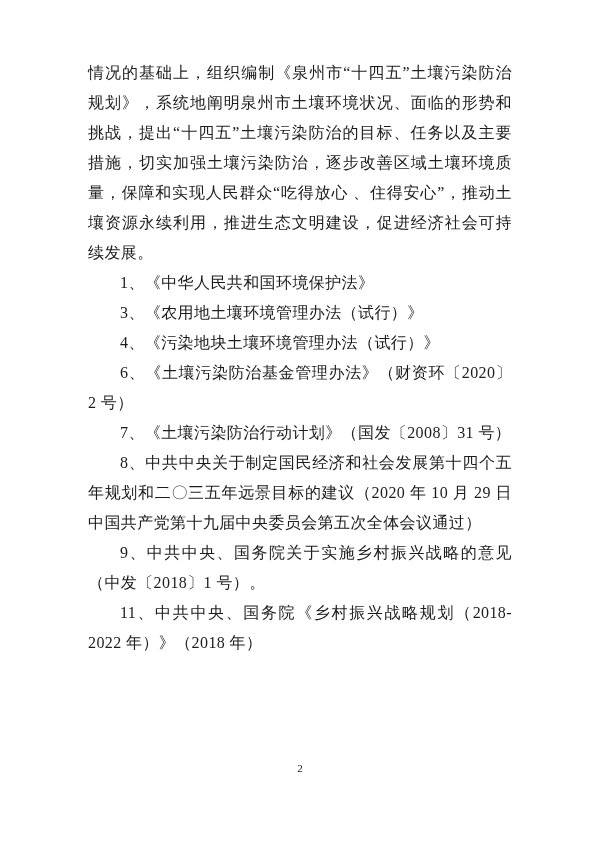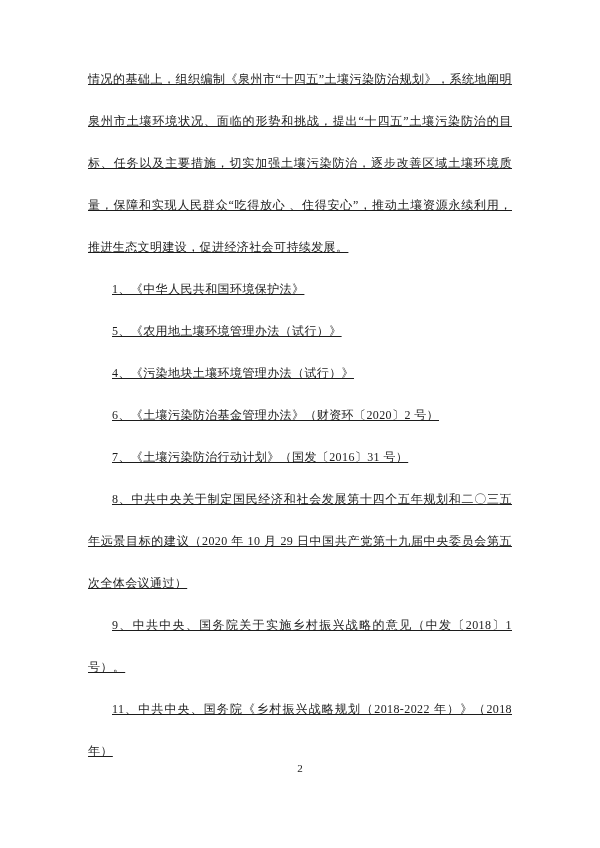--- a/index.html
+++ b/index.html
@@ -15,26 +15,25 @@
     background: #ffffff;
     overflow: hidden;
     font-family: "Liberation Serif", "DejaVu Serif", serif;
     color: #1c1c1c;
   }
   .content {
     position: absolute;
     top: 58px;
     left: 88px;
     width: 424px;
-    font-size: 12px;
-    line-height: 42px;
+    font-size: 16px;
+    line-height: 30px;
     text-align: justify;
     text-justify: inter-ideograph;
     letter-spacing: 0.4px;
-    text-decoration: underline;
   }
   .content p {
     margin: 0;
   }
   .body-paragraph {
     text-indent: 0;
   }
   .section-heading {
     font-weight: bold;
     text-indent: 2em;
@@ -57,23 +56,23 @@
 </style>
 </head>
 <body>
 
 <div class="page">
   <div class="content">
     <p class="body-paragraph">情况的基础上，组织编制《泉州市“十四五”土壤污染防治规划》，系统地阐明泉州市土壤环境状况、面临的形势和挑战，提出“十四五”土壤污染防治的目标、任务以及主要措施，切实加强土壤污染防治，逐步改善区域土壤环境质量，保障和实现人民群众“吃得放心 、住得安心”，推动土壤资源永续利用，推进生态文明建设，促进经济社会可持续发展。</p>
 
 
     <p class="list-item">1、《中华人民共和国环境保护法》</p>
-    <p class="list-item">5、《农用地土壤环境管理办法（试行）》</p>
+    <p class="list-item">3、《农用地土壤环境管理办法（试行）》</p>
     <p class="list-item">4、《污染地块土壤环境管理办法（试行）》</p>
     <p class="list-item">6、《土壤污染防治基金管理办法》（财资环〔2020〕2 号）</p>
-    <p class="list-item">7、《土壤污染防治行动计划》（国发〔2016〕31 号）</p>
+    <p class="list-item">7、《土壤污染防治行动计划》（国发〔2008〕31 号）</p>
     <p class="list-item">8、中共中央关于制定国民经济和社会发展第十四个五年规划和二〇三五年远景目标的建议（2020 年 10 月 29 日中国共产党第十九届中央委员会第五次全体会议通过）</p>
     <p class="list-item">9、中共中央、国务院关于实施乡村振兴战略的意见（中发〔2018〕1 号）。</p>
     <p class="list-item">11、中共中央、国务院《乡村振兴战略规划（2018-2022 年）》（2018 年）</p>
   </div>
 
   <div class="page-number">2</div>
 </div>
 
 </body></html>

